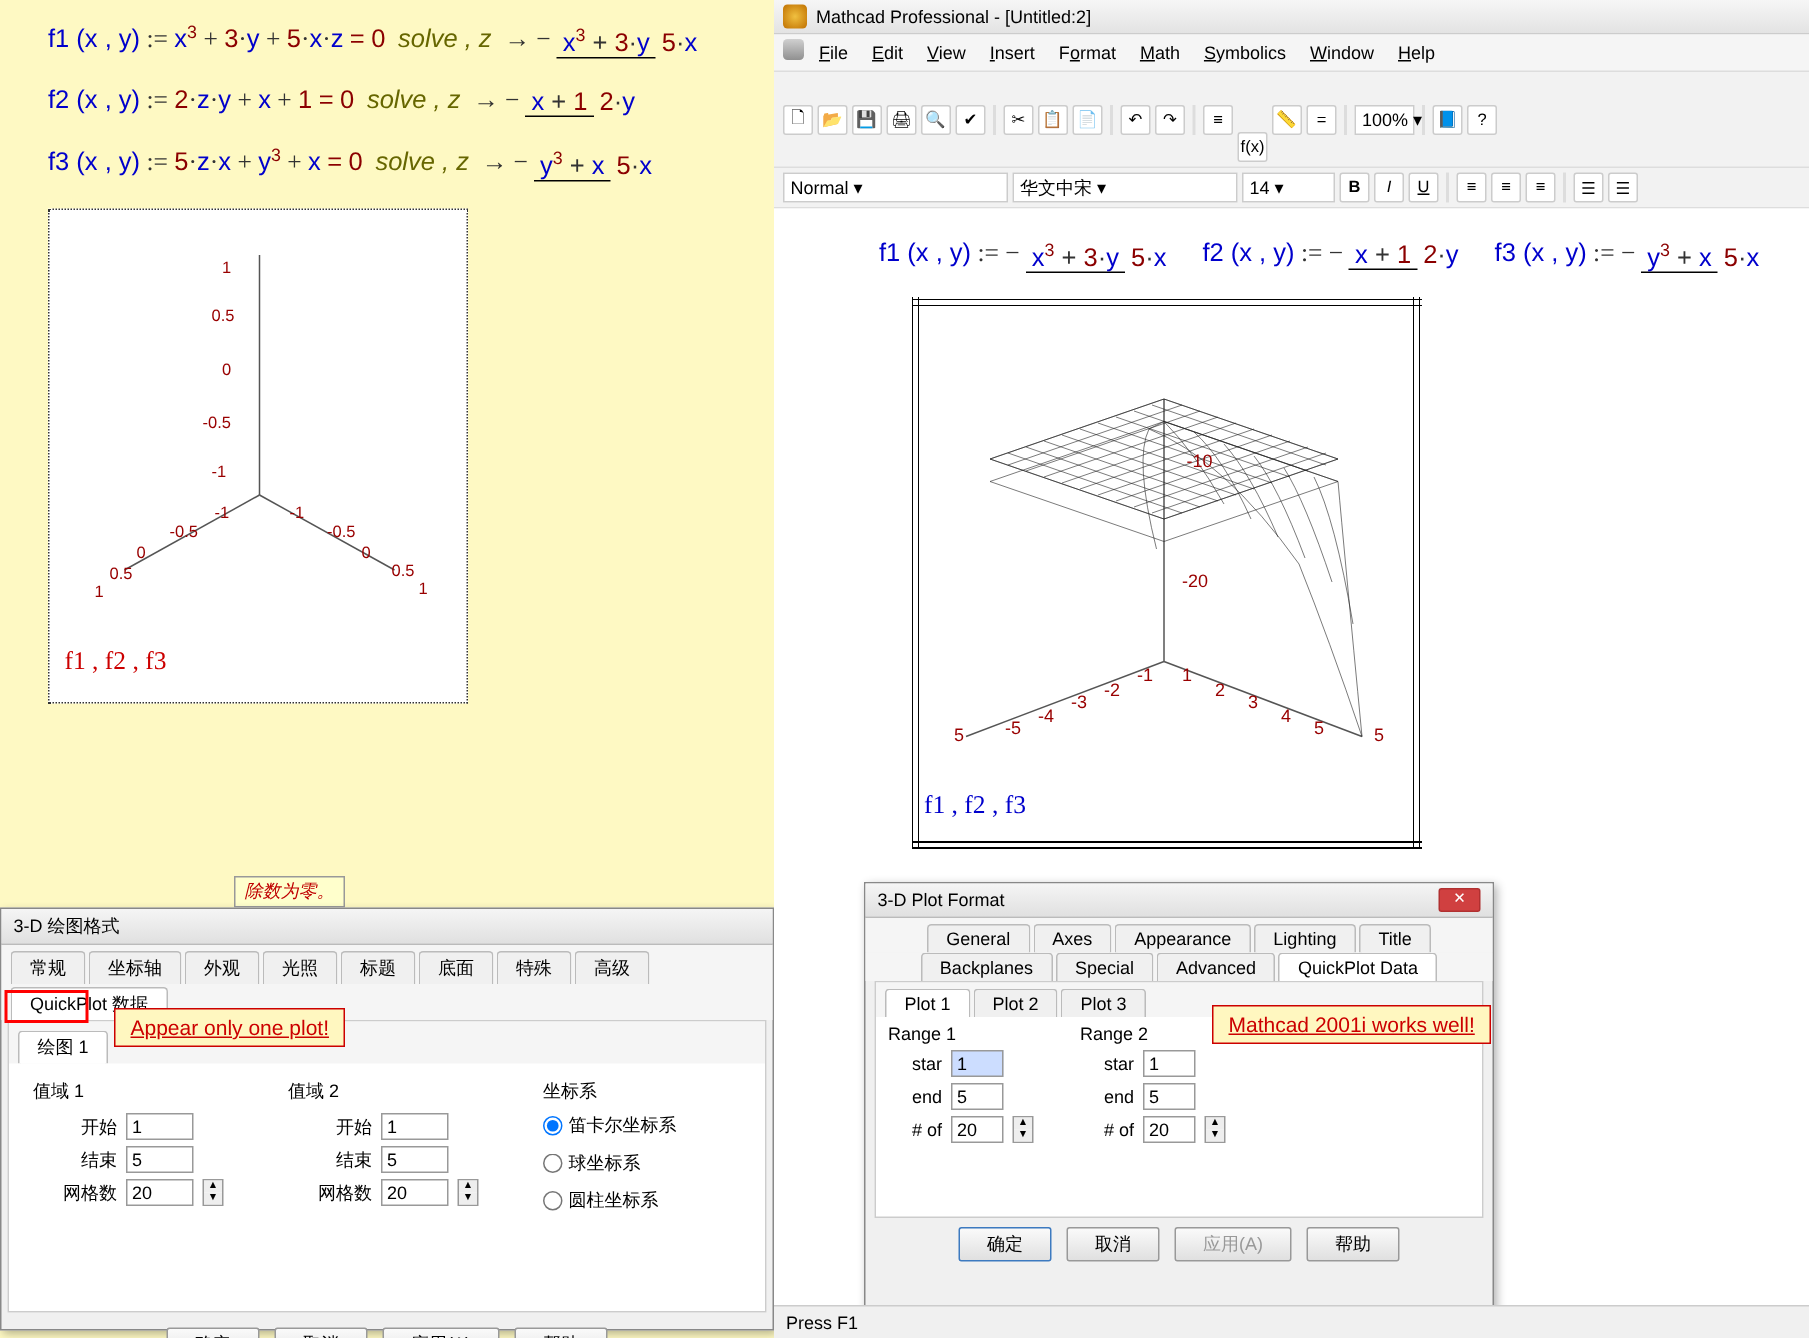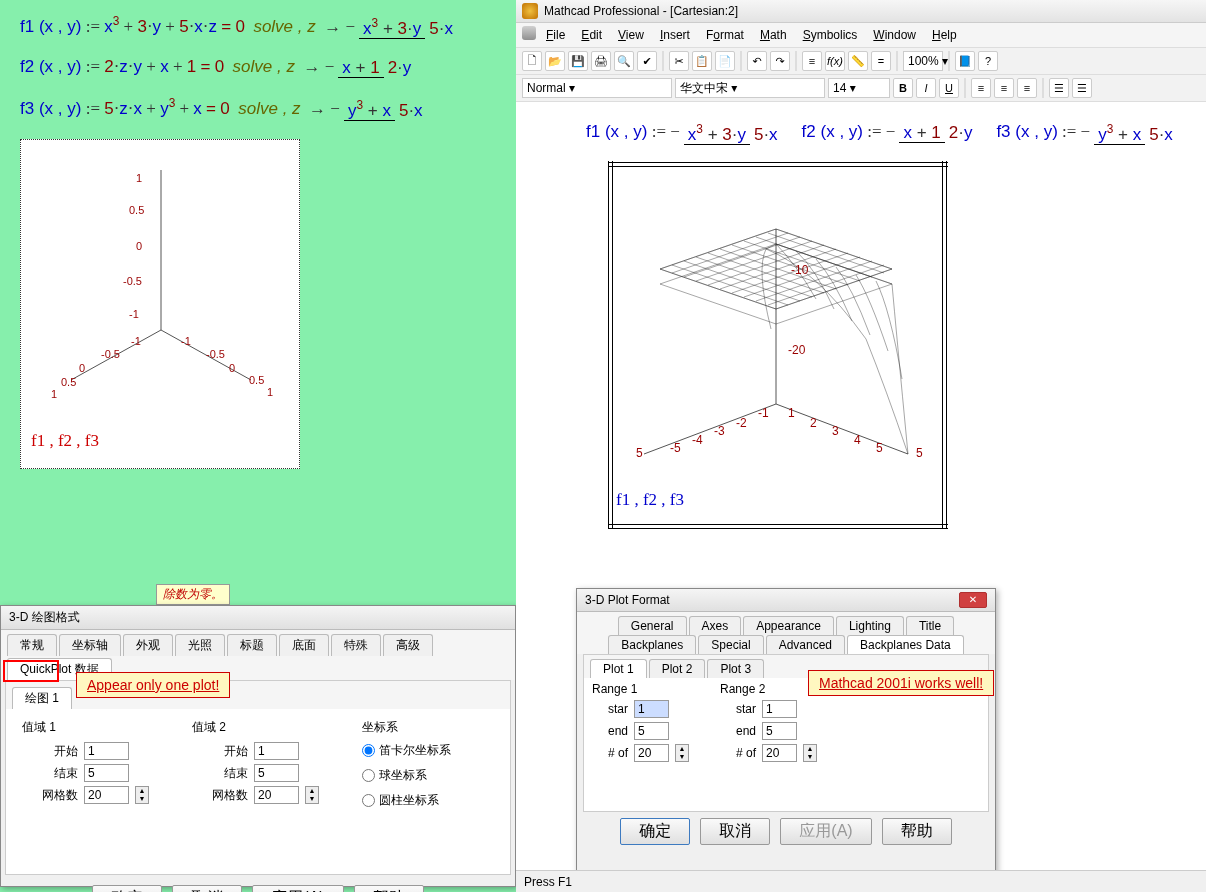--- a/index.html
+++ b/index.html
@@ -1,17 +1,17 @@
 <!DOCTYPE html>
 <html><head>
 <meta charset="utf-8">
 <style>
 * { margin:0; padding:0; box-sizing:border-box; font-family: Arial, sans-serif; }
 body { background:#fff; width:1206px; height:892px; position:relative; font-size:12px; }
-.left-pane { position:absolute; left:0; top:0; width:516px; height:892px; background:#86efac; }
+.left-pane { position:absolute; left:0; top:0; width:516px; height:892px; background:#fef9c3;padding-left:12px; }
 .right-pane { position:absolute; left:516px; top:0; width:690px; height:892px; background:#fff; }
 .equation { font-family: "Times New Roman", serif; font-size:17px; margin:14px 0 18px 20px; color:#333; }
 .eq-fn { color:#0000cc; }
 .eq-var { color:#0000cc; }
 .eq-num { color:#8b0000; }
 .eq-op { color:#8b0000; }
 .eq-solve { color:#666600; font-style:italic; }
 .frac { display:inline-block; vertical-align:middle; text-align:center; margin:0 4px; }
 .frac .num { border-bottom:1px solid #000; padding:0 4px; }
 .frac .den { padding:0 4px; }
@@ -32,21 +32,21 @@
 .dialog { position:absolute; background:#f0f0f0; border:1px solid #888; box-shadow:2px 2px 6px rgba(0,0,0,0.3); }
 .dialog-title { background:linear-gradient(#f5f5f5,#e0e0e0); padding:3px 8px; font-size:12px; border-bottom:1px solid #bbb; display:flex; align-items:center; }
 .dialog-title .closebtn { margin-left:auto; width:28px; height:16px; background:#d04040; border:1px solid #b03030; border-radius:2px; color:#fff; font-size:10px; text-align:center; line-height:14px; }
 .tabstrip { display:flex; gap:2px; padding:4px 6px 0 6px; background:#f5f5f5; flex-wrap:wrap; }
 .tab { border:1px solid #bbb; border-bottom:none; padding:2px 12px; background:#f0f0f0; font-size:12px; border-radius:3px 3px 0 0; }
 .tab.active { background:#fff; font-weight:normal; }
 .row { display:flex; align-items:center; gap:6px; margin:4px 0; }
 .label { width:56px; font-size:12px; text-align:right; }
 .inp { width:45px; height:18px; border:1px solid #999; padding:0 3px; font-size:12px; }
 .btnrow { display:flex; gap:10px; justify-content:center; padding:10px; }
-.btn { border:1px solid #999; background:linear-gradient(#fafafa,#e0e0e0); padding:2px 18px; font-size:16px; border-radius:2px; }
+.btn { border:1px solid #999; background:linear-gradient(#fafafa,#e0e0e0); padding:2px 18px; font-size:12px; border-radius:2px; }
 .btn.primary { border:1px solid #3d7ac0; }
 .radio { display:flex; align-items:center; gap:4px; }
 .radio input { margin:0; }
 .annotation { position:absolute; background:#fff7c0; border:1px solid #cc0000; padding:4px 10px; font-size:14px; color:#cc0000;text-decoration:underline; }
 .redbox { position:absolute; border:2px solid #ff0000; }
 .titlebar { background:linear-gradient(#f6f6f6,#e3e3e3); padding:3px 6px; font-size:12px; display:flex; align-items:center; gap:6px; border-bottom:1px solid #ccc; }
 .app-icon { width:16px; height:16px; background:radial-gradient(circle,#f0c040,#c07000); border-radius:3px; }
 .menubar { background:#f5f5f5; padding:3px 6px; font-size:12px; display:flex; gap:4px; border-bottom:1px solid #ddd; }
 .menubar span { padding:2px 6px; }
 .menubar span u { text-decoration:underline; }
@@ -185,21 +185,21 @@
       <button class="btn">帮助</button>
     </div>
   </div>
   <div class="redbox" style="left:3px; top:660px; width:56px; height:22px;"></div>
   <div class="annotation" style="left:76px; top:672px;">Appear only one plot!</div>
 </div>
 
 <div class="right-pane">
   <div class="titlebar">
     <span class="app-icon"></span>
-    <span>Mathcad Professional - [Cartesian:2]</span>
+    <span>Mathcad Professional - [Untitled:2]</span>
   </div>
   <div class="menubar">
     <span class="app-icon" style="background:linear-gradient(#d0d0d0,#909090);width:14px;height:14px;"></span>
     <span><u>F</u>ile</span>
     <span><u>E</u>dit</span>
     <span><u>V</u>iew</span>
     <span><u>I</u>nsert</span>
     <span>F<u>o</u>rmat</span>
     <span><u>M</u>ath</span>
     <span><u>S</u>ymbolics</span>
@@ -215,21 +215,21 @@
     <div class="tbicon">✔</div>
     <div class="tbsep"></div>
     <div class="tbicon">✂</div>
     <div class="tbicon">📋</div>
     <div class="tbicon">📄</div>
     <div class="tbsep"></div>
     <div class="tbicon">↶</div>
     <div class="tbicon">↷</div>
     <div class="tbsep"></div>
     <div class="tbicon">≡</div>
-    <div class="tbicon" style="font-style:italic;">f(x)</div>
+    <div class="tbicon" style="margin-top:37px;">f(x)</div>
     <div class="tbicon">📏</div>
     <div class="tbicon">=</div>
     <div class="tbsep"></div>
     <div class="tbcombo" style="width:40px;"><span>100%</span>&nbsp;▾</div>
     <div class="tbsep"></div>
     <div class="tbicon">📘</div>
     <div class="tbicon">?</div>
   </div>
   <div class="toolbar">
     <div class="tbcombo" style="width:150px;"><span>Normal</span>&nbsp;▾</div>
@@ -313,21 +313,21 @@
       <div class="tab">General</div>
       <div class="tab">Axes</div>
       <div class="tab">Appearance</div>
       <div class="tab">Lighting</div>
       <div class="tab">Title</div>
     </div>
     <div class="tabstrip" style="padding-top:0;justify-content:center;">
       <div class="tab">Backplanes</div>
       <div class="tab">Special</div>
       <div class="tab">Advanced</div>
-      <div class="tab active">Backplanes Data</div>
+      <div class="tab active">QuickPlot Data</div>
     </div>
     <div style="background:#fff;border:1px solid #ccc;margin:0 6px;height:158px;position:relative;">
       <div class="tabstrip" style="padding-top:4px;">
         <div class="tab active">Plot 1</div>
         <div class="tab">Plot 2</div>
         <div class="tab">Plot 3</div>
       </div>
       <div style="display:flex; gap:8px; padding:4px 8px;">
         <div style="width:120px;">
           <div style="margin-bottom:4px;">Range 1</div>

